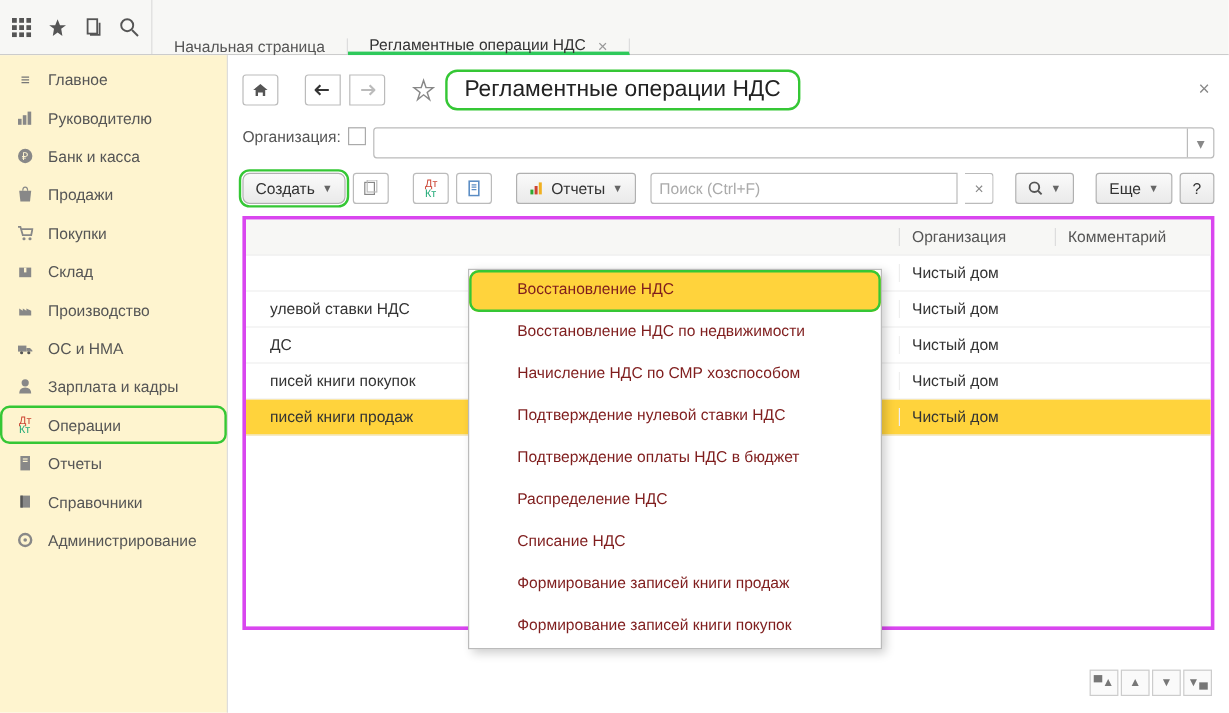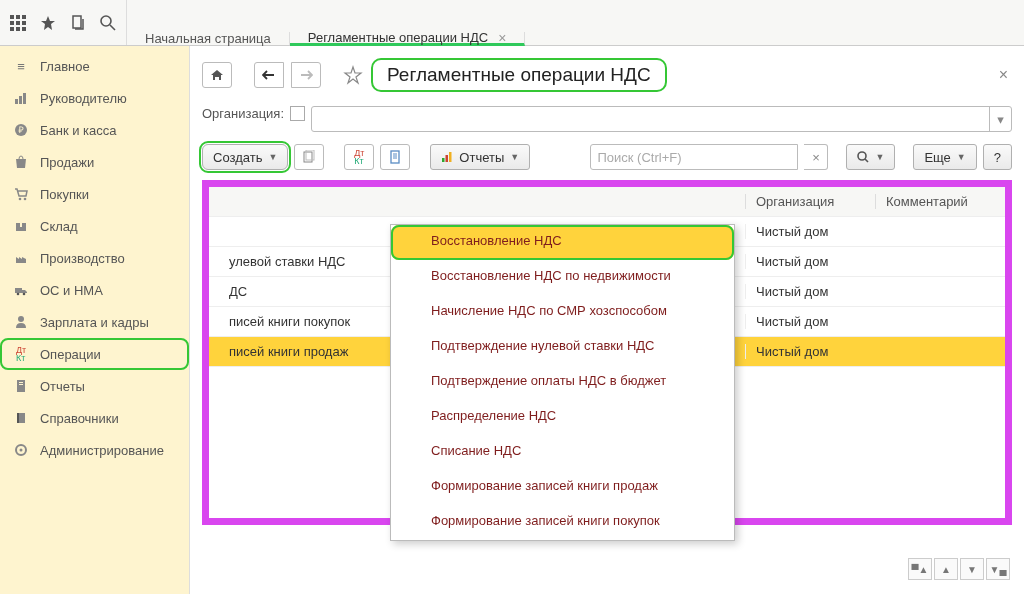--- a/index.html
+++ b/index.html
@@ -37,28 +37,28 @@
 .org-select { flex: 1; height: 26px; border: 1px solid #bbb; border-radius: 3px; display: flex; }
 .org-select .sel-body { flex: 1; }
 .org-select .sel-caret { width: 22px; border-left: 1px solid #bbb; display: flex; align-items: center; justify-content: center; color: #888; }
 
 
 .toolbar { display: flex; align-items: center; gap: 6px; margin-bottom: 10px; }
 .btn { height: 26px; padding: 0 10px; border: 1px solid #b0b0b0; border-radius: 3px; background: linear-gradient(#fafafa, #eaeaea); display: inline-flex; align-items: center; gap: 6px; color: #333; cursor: pointer; }
 .btn .caret { color: #666; font-size: 9px; }
 .btn.create-hl { outline: 2px solid #35c735; outline-offset: 1px; border-radius: 6px; }
 .toolbar .spacer { flex: 1; }
-.search-input { height: 26px; width: 208px; border: 1px solid #bbb; border-radius: 3px 0 0 3px; padding: 12px 6px; display: flex; align-items: center; color: #aaa; }
+.search-input { height: 26px; width: 256px; border: 1px solid #bbb; border-radius: 3px 0 0 3px; padding: 12px 6px; display: flex; align-items: center; color: #aaa; }
 .search-clear { height: 26px; width: 24px; border: 1px solid #bbb; border-left: none; border-radius: 0 3px 3px 0; display: flex; align-items: center; justify-content: center; color: #888; cursor: pointer; }
 .dkt-ico { font-size: 9px; line-height: 8px; }
 .dkt-ico .d { color: #c43; display:block; }
 .dkt-ico .k { color: #2a7; display:block; }
 
 
-.table-wrap { border: 7px solid #d946ef; height: 345px; overflow: hidden; position: relative; }
+.table-wrap { border: 3px solid #d946ef; height: 345px; overflow: hidden; position: relative; }
 .trow { display: flex; align-items: center; height: 30px; border-bottom: 1px solid #eee; }
 .trow.header { background: #f7f7f5; font-weight: 400; color: #555; }
 .trow.selected { background: #ffd33c; }
 .trow.selected .cell:last-child { background: #ffec9d; }
 .cell { padding: 0 10px; overflow: hidden; text-overflow: ellipsis; white-space: nowrap; }
 .cell.c1 { flex: 1; padding-left: 20px; }
 .cell.c2 { width: 130px; border-left: 1px solid #eee; }
 .cell.c3 { width: 130px; border-left: 1px solid #eee; }
 .trow.header .cell { border-left: 1px solid #ddd; }
 .trow.header .cell.c1 { border-left: none; }

